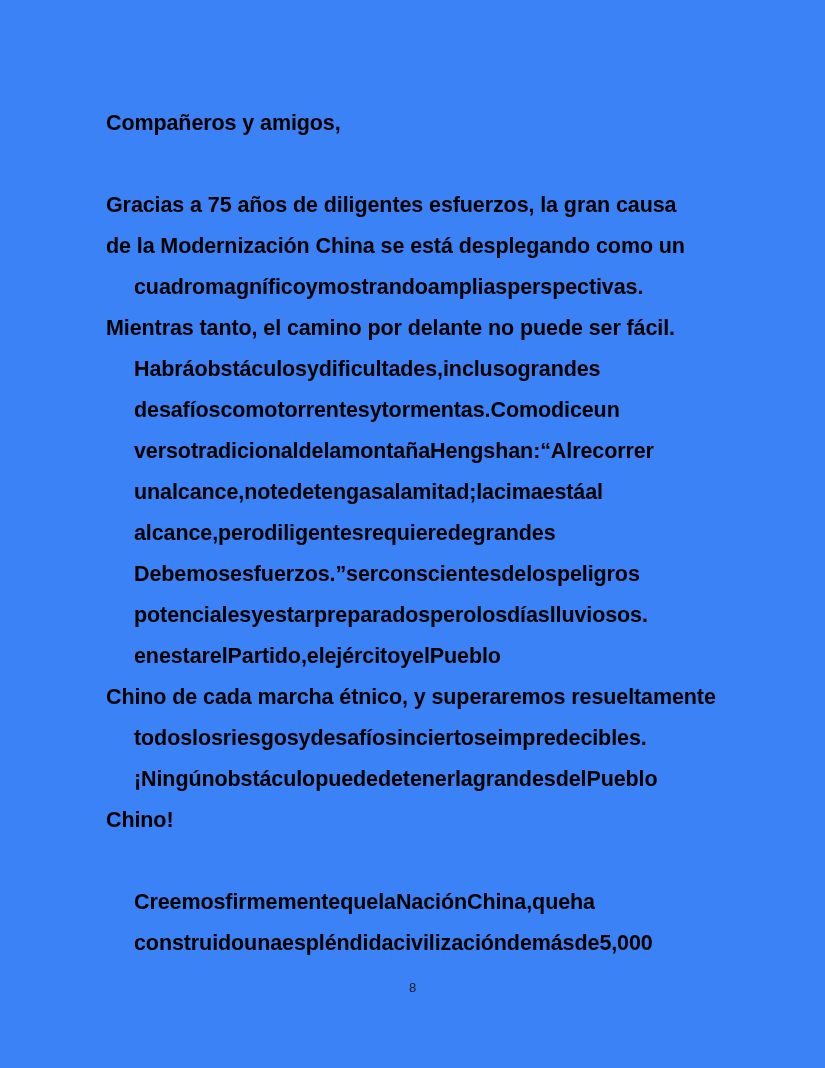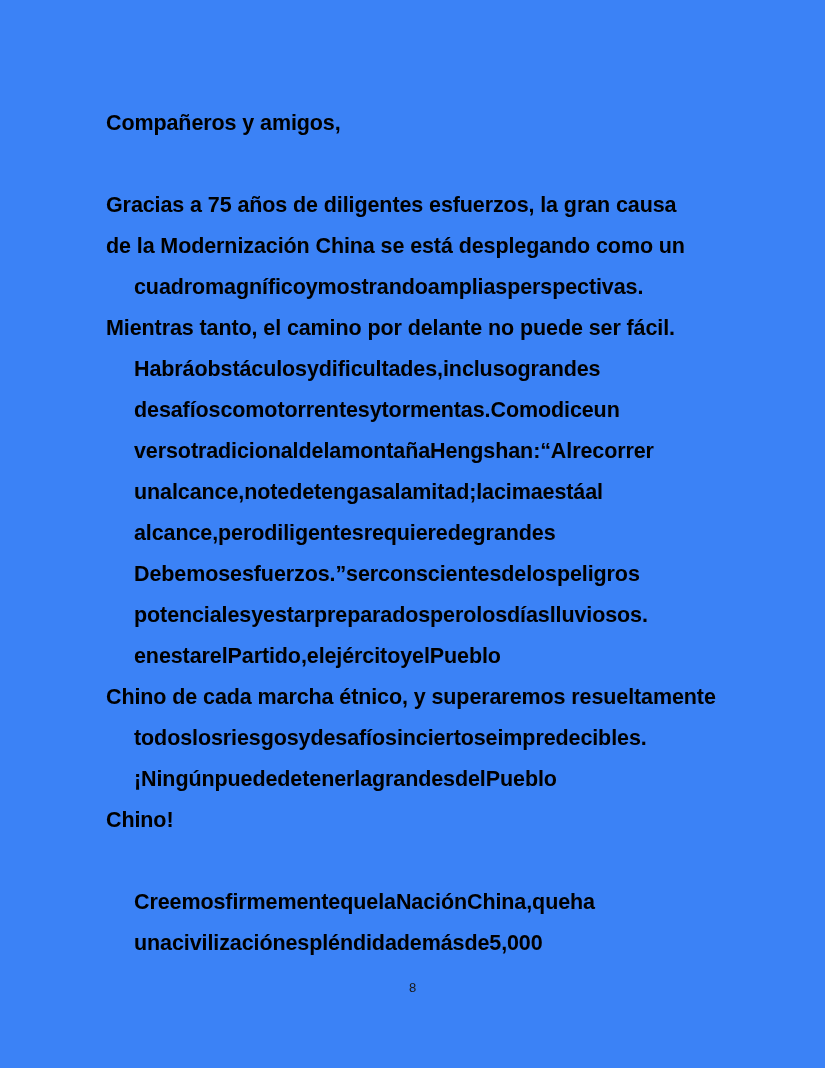--- a/index.html
+++ b/index.html
@@ -174,20 +174,21 @@
           <span>los</span>
           <span>riesgos</span>
           <span>y</span>
           <span>desafíos</span>
           <span>inciertos</span>
           <span>e</span>
           <span>impredecibles.</span>
         </div>
         <div class="line just">
           <span>¡Ningún</span>
+          <span>obstáculo</span>
           <span>puede</span>
           <span>detener</span>
           <span>la</span>
           <span>grandes</span>
           <span>del</span>
           <span>Pueblo</span>
         </div>
         <div class="line flush">Chino!</div>
       </div>
       <div class="para-gap"></div>
@@ -196,23 +197,24 @@
           <span>Creemos</span>
           <span>firmemente</span>
           <span>que</span>
           <span>la</span>
           <span>Nación</span>
           <span>China,</span>
           <span>que</span>
           <span>ha</span>
         </div>
         <div class="line just">
+          <span>construido</span>
           <span>una</span>
+          <span>espléndida</span>
           <span>civilización</span>
-          <span>espléndida</span>
           <span>de</span>
           <span>más</span>
           <span>de</span>
           <span>5,000</span>
         </div>
       </div>
     </div>
 
   <div class="page-number">8</div>
 

